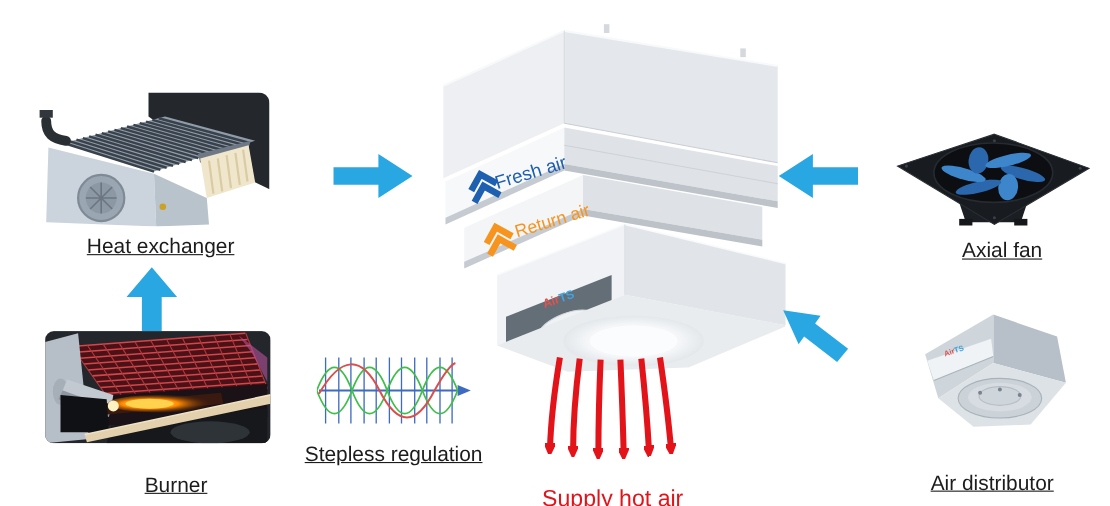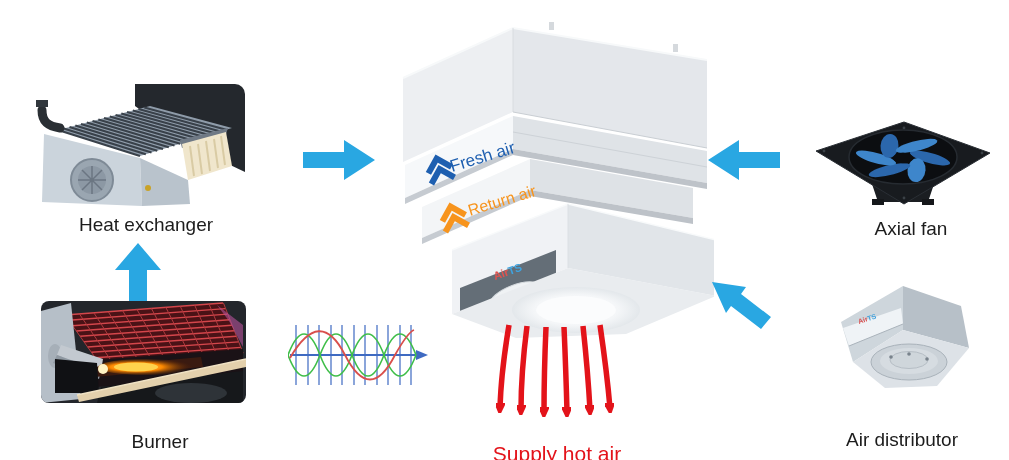--- a/index.html
+++ b/index.html
@@ -1,19 +1,19 @@
 <!DOCTYPE html>
 <html><head>
 <meta charset="utf-8">
 <style>
   html,body{margin:0;padding:0;background:#fff;}
   .canvas{position:relative;width:1009px;height:460px;background:#ffffff;overflow:hidden;
           font-family:"Liberation Sans",sans-serif;}
   .abs{position:absolute;}
-  .label{position:absolute;font-size:19px;line-height:1.1;color:#1C1C1C;text-align:center;}
+  .label{position:absolute;font-size:19px;line-height:1.1;color:#1C1C1C;text-align:center;text-decoration:underline;}
   .label-left{text-align:left;}
   .supply-label{position:absolute;font-size:21px;color:#E3131A;text-align:center;}
   svg{display:block;}
 </style>
 </head>
 <body>
 
 <div class="canvas">
 
   <svg class="abs" style="left:30px;top:84px;" width="215" height="122" viewBox="0 0 215 122">
@@ -83,20 +83,21 @@
 
   <svg class="abs" style="left:288px;top:320px;" width="142" height="74" viewBox="0 0 142 74">
     <path d="M8,5V65 M20,5V65 M31,5V65 M43,5V65 M54,5V65 M66,5V65 M77,5V65 M89,5V65 M100,5V65 M112,5V65 M123,5V65" stroke="#3E6AC2" stroke-width="1.2" fill="none"></path>
     <path d="M2,35H128" stroke="#3E6AC2" stroke-width="2" fill="none"></path>
     <polygon points="128,30 140,35 128,40" fill="#3E6AC2"></polygon>
     <path d="M0,35 Q16,-7 32,35 Q48,77 64,35 Q80,-7 96,35 Q112,77 128,35" stroke="#3FBE49" stroke-width="1.6" fill="none"></path>
     <path d="M0,35 Q16,77 32,35 Q48,-7 64,35 Q80,77 96,35 Q112,-7 128,35" stroke="#3FBE49" stroke-width="1.6" fill="none"></path>
     <path d="M2,38 Q32,-14 57,35 Q82,84 107,35 Q120,12 126,10" stroke="#D94F4C" stroke-width="1.8" fill="none"></path>
   </svg>
   <div class="label label-left" style="left:277px;top:404px;width:190px;">
+    <div>Stepless regulation</div>
   </div>
 
   <svg class="abs" style="left:303px;top:139px;" width="74" height="42" viewBox="0 0 74 42">
     <polygon points="0,13 41,13 41,1 72,21 41,41 41,29 0,29" fill="#29A7E2"></polygon>
   </svg>
 
   <svg class="abs" style="left:396px;top:12px;" width="318" height="332" viewBox="0 0 318 332">
     <defs>
       <radialGradient id="glowGrad" cx="0.5" cy="0.5" r="0.55">
         <stop offset="0" stop-color="#FFFFFF"></stop>

